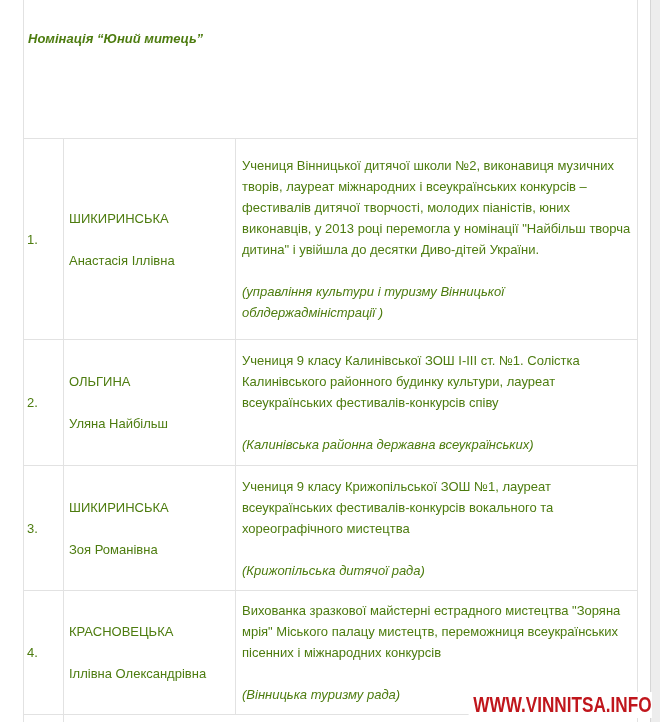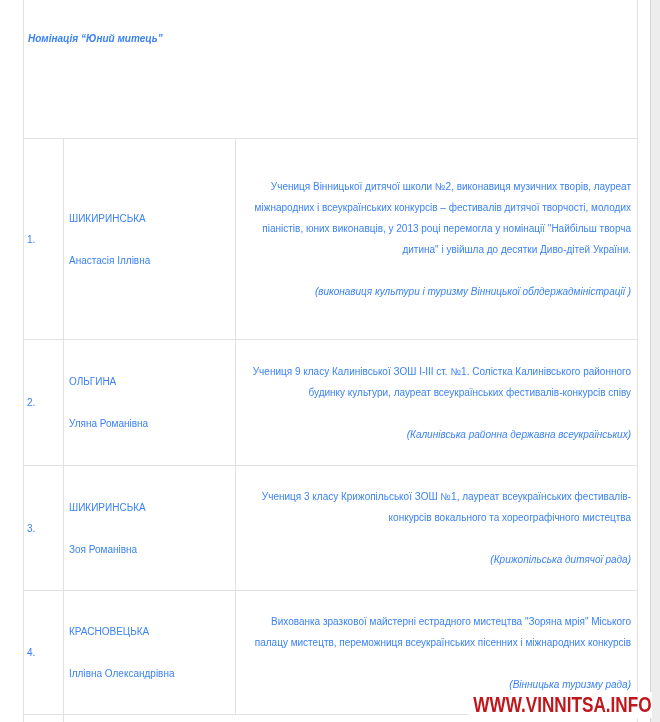--- a/index.html
+++ b/index.html
@@ -27,23 +27,23 @@
   table.nominees {
     position: absolute;
     left: 23px;
     top: 0;
     width: 614px;
     border-collapse: collapse;
     table-layout: fixed;
   }
   table.nominees td {
     border: 1px solid #e2e2e2;
-    font-size: 10px;
+    font-size: 13px;
     line-height: 21px;
-    color: #3b82f6;
+    color: #4d7c0f;
     overflow: hidden;
   }
   td.section-cell {
     border-top: none !important;
     height: 110px;
     vertical-align: top;
     padding: 28px 6px 0 4px;
     font-weight: bold;
     font-style: italic;
     font-size: 14px;
@@ -58,21 +58,21 @@
   }
   td.name {
     vertical-align: middle;
     padding: 8px 5px;
   }
   td.name .given { margin-top: 21px; }
   td.desc {
     vertical-align: middle;
     padding: 8px 6px;
   }
-  td.desc p { margin: 0; text-align: right; }
+  td.desc p { margin: 0; }
   td.desc p.org {
     margin-top: 21px;
     font-style: italic;
   }
   tr.r1 { height: 201px; }
   tr.r2 { height: 126px; }
   tr.r3 { height: 125px; }
   tr.r4 { height: 124px; }
   tr.partial { height: 60px; }
   .watermark {
@@ -108,44 +108,44 @@
     </tr>
 
     <tr class="r1">
       <td class="num">1.</td>
       <td class="name">
         <div>ШИКИРИНСЬКА</div>
         <div class="given">Анастасія Іллівна</div>
       </td>
       <td class="desc">
         <p>Учениця Вінницької дитячої школи №2, виконавиця музичних творів, лауреат міжнародних і всеукраїнських конкурсів – фестивалів дитячої творчості, молодих піаністів, юних виконавців, у 2013 році перемогла у номінації "Найбільш творча дитина" і увійшла до десятки Диво-дітей України.</p>
-        <p class="org">(виконавиця культури і туризму Вінницької облдержадміністрації )</p>
+        <p class="org">(управління культури і туризму Вінницької облдержадміністрації )</p>
       </td>
     </tr>
 
     <tr class="r2">
       <td class="num">2.</td>
       <td class="name">
         <div>ОЛЬГИНА</div>
-        <div class="given">Уляна Романівна</div>
+        <div class="given">Уляна Найбільш</div>
       </td>
       <td class="desc">
         <p>Учениця 9 класу Калинівської ЗОШ І-ІІІ ст. №1. Солістка Калинівського районного будинку культури, лауреат всеукраїнських фестивалів-конкурсів співу</p>
         <p class="org">(Калинівська районна державна всеукраїнських)</p>
       </td>
     </tr>
 
     <tr class="r3">
       <td class="num">3.</td>
       <td class="name">
         <div>ШИКИРИНСЬКА</div>
         <div class="given">Зоя Романівна</div>
       </td>
       <td class="desc">
-        <p>Учениця 3 класу Крижопільської ЗОШ №1, лауреат всеукраїнських фестивалів-конкурсів вокального та хореографічного мистецтва</p>
+        <p>Учениця 9 класу Крижопільської ЗОШ №1, лауреат всеукраїнських фестивалів-конкурсів вокального та хореографічного мистецтва</p>
         <p class="org">(Крижопільська дитячої рада)</p>
       </td>
     </tr>
 
     <tr class="r4">
       <td class="num">4.</td>
       <td class="name">
         <div>КРАСНОВЕЦЬКА</div>
         <div class="given">Іллівна Олександрівна</div>
       </td>

